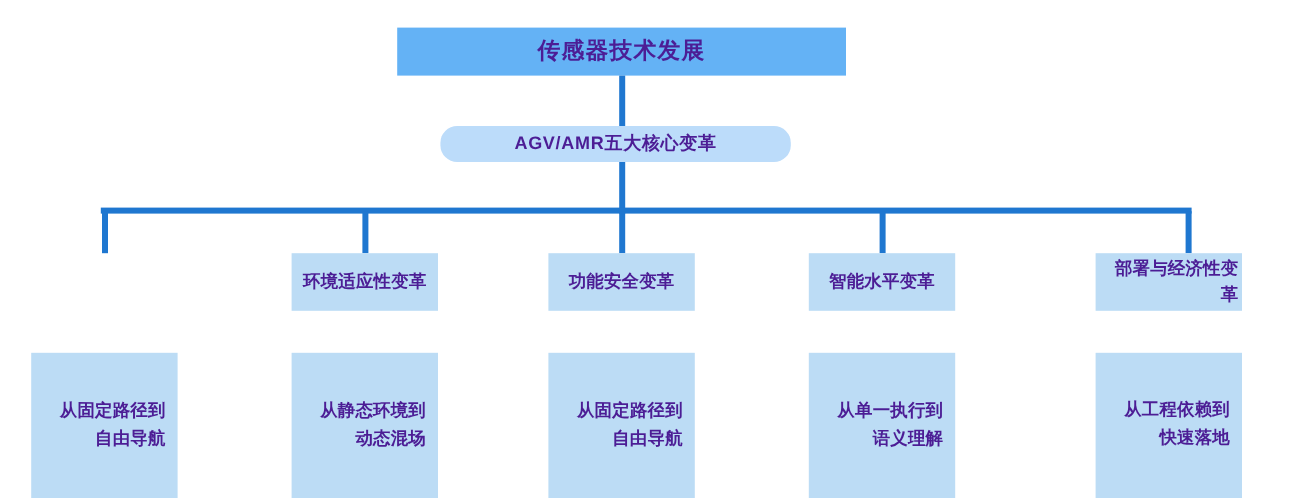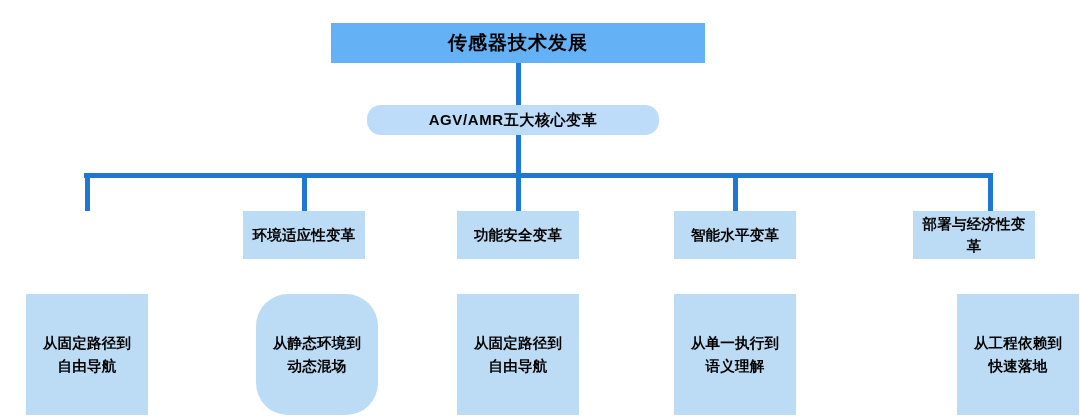--- a/index.html
+++ b/index.html
@@ -18,22 +18,22 @@
     overflow: hidden;
   }
 
   
   .node {
     position: absolute;
     box-sizing: border-box;
     display: flex;
     align-items: center;
     justify-content: center;
-    text-align: center;
-    color: #000000;
+    text-align: right;
+    color: #4c1d95;
     font-weight: bold;
     line-height: 1.55;
     letter-spacing: 0.2px;
   }
 
   .node.root {
     left: 331px;
     top: 23px;
     width: 374px;
     height: 40px;
@@ -128,26 +128,26 @@
   <div class="node cat" style="left:674px;">
     <span class="label">智能水平变革</span>
   </div>
   <div class="node cat" style="left:913px;">
     <span class="label">部署与经济性变革</span>
   </div>
 
   <div class="node detail" style="left:26px;">
     <span class="label">从固定路径到自由导航</span>
   </div>
-  <div class="node detail" style="left:256px;border-radius:32px;">
+  <div class="node detail" style="left:243px;">
     <span class="label">从静态环境到动态混场</span>
   </div>
   <div class="node detail" style="left:457px;">
     <span class="label">从固定路径到自由导航</span>
   </div>
   <div class="node detail" style="left:674px;">
     <span class="label">从单一执行到语义理解</span>
   </div>
-  <div class="node detail" style="left:957px;">
+  <div class="node detail" style="left:913px;font-family:Liberation Mono, monospace;">
     <span class="label">从工程依赖到快速落地</span>
   </div>
 
 </div>
 
 </body></html>

